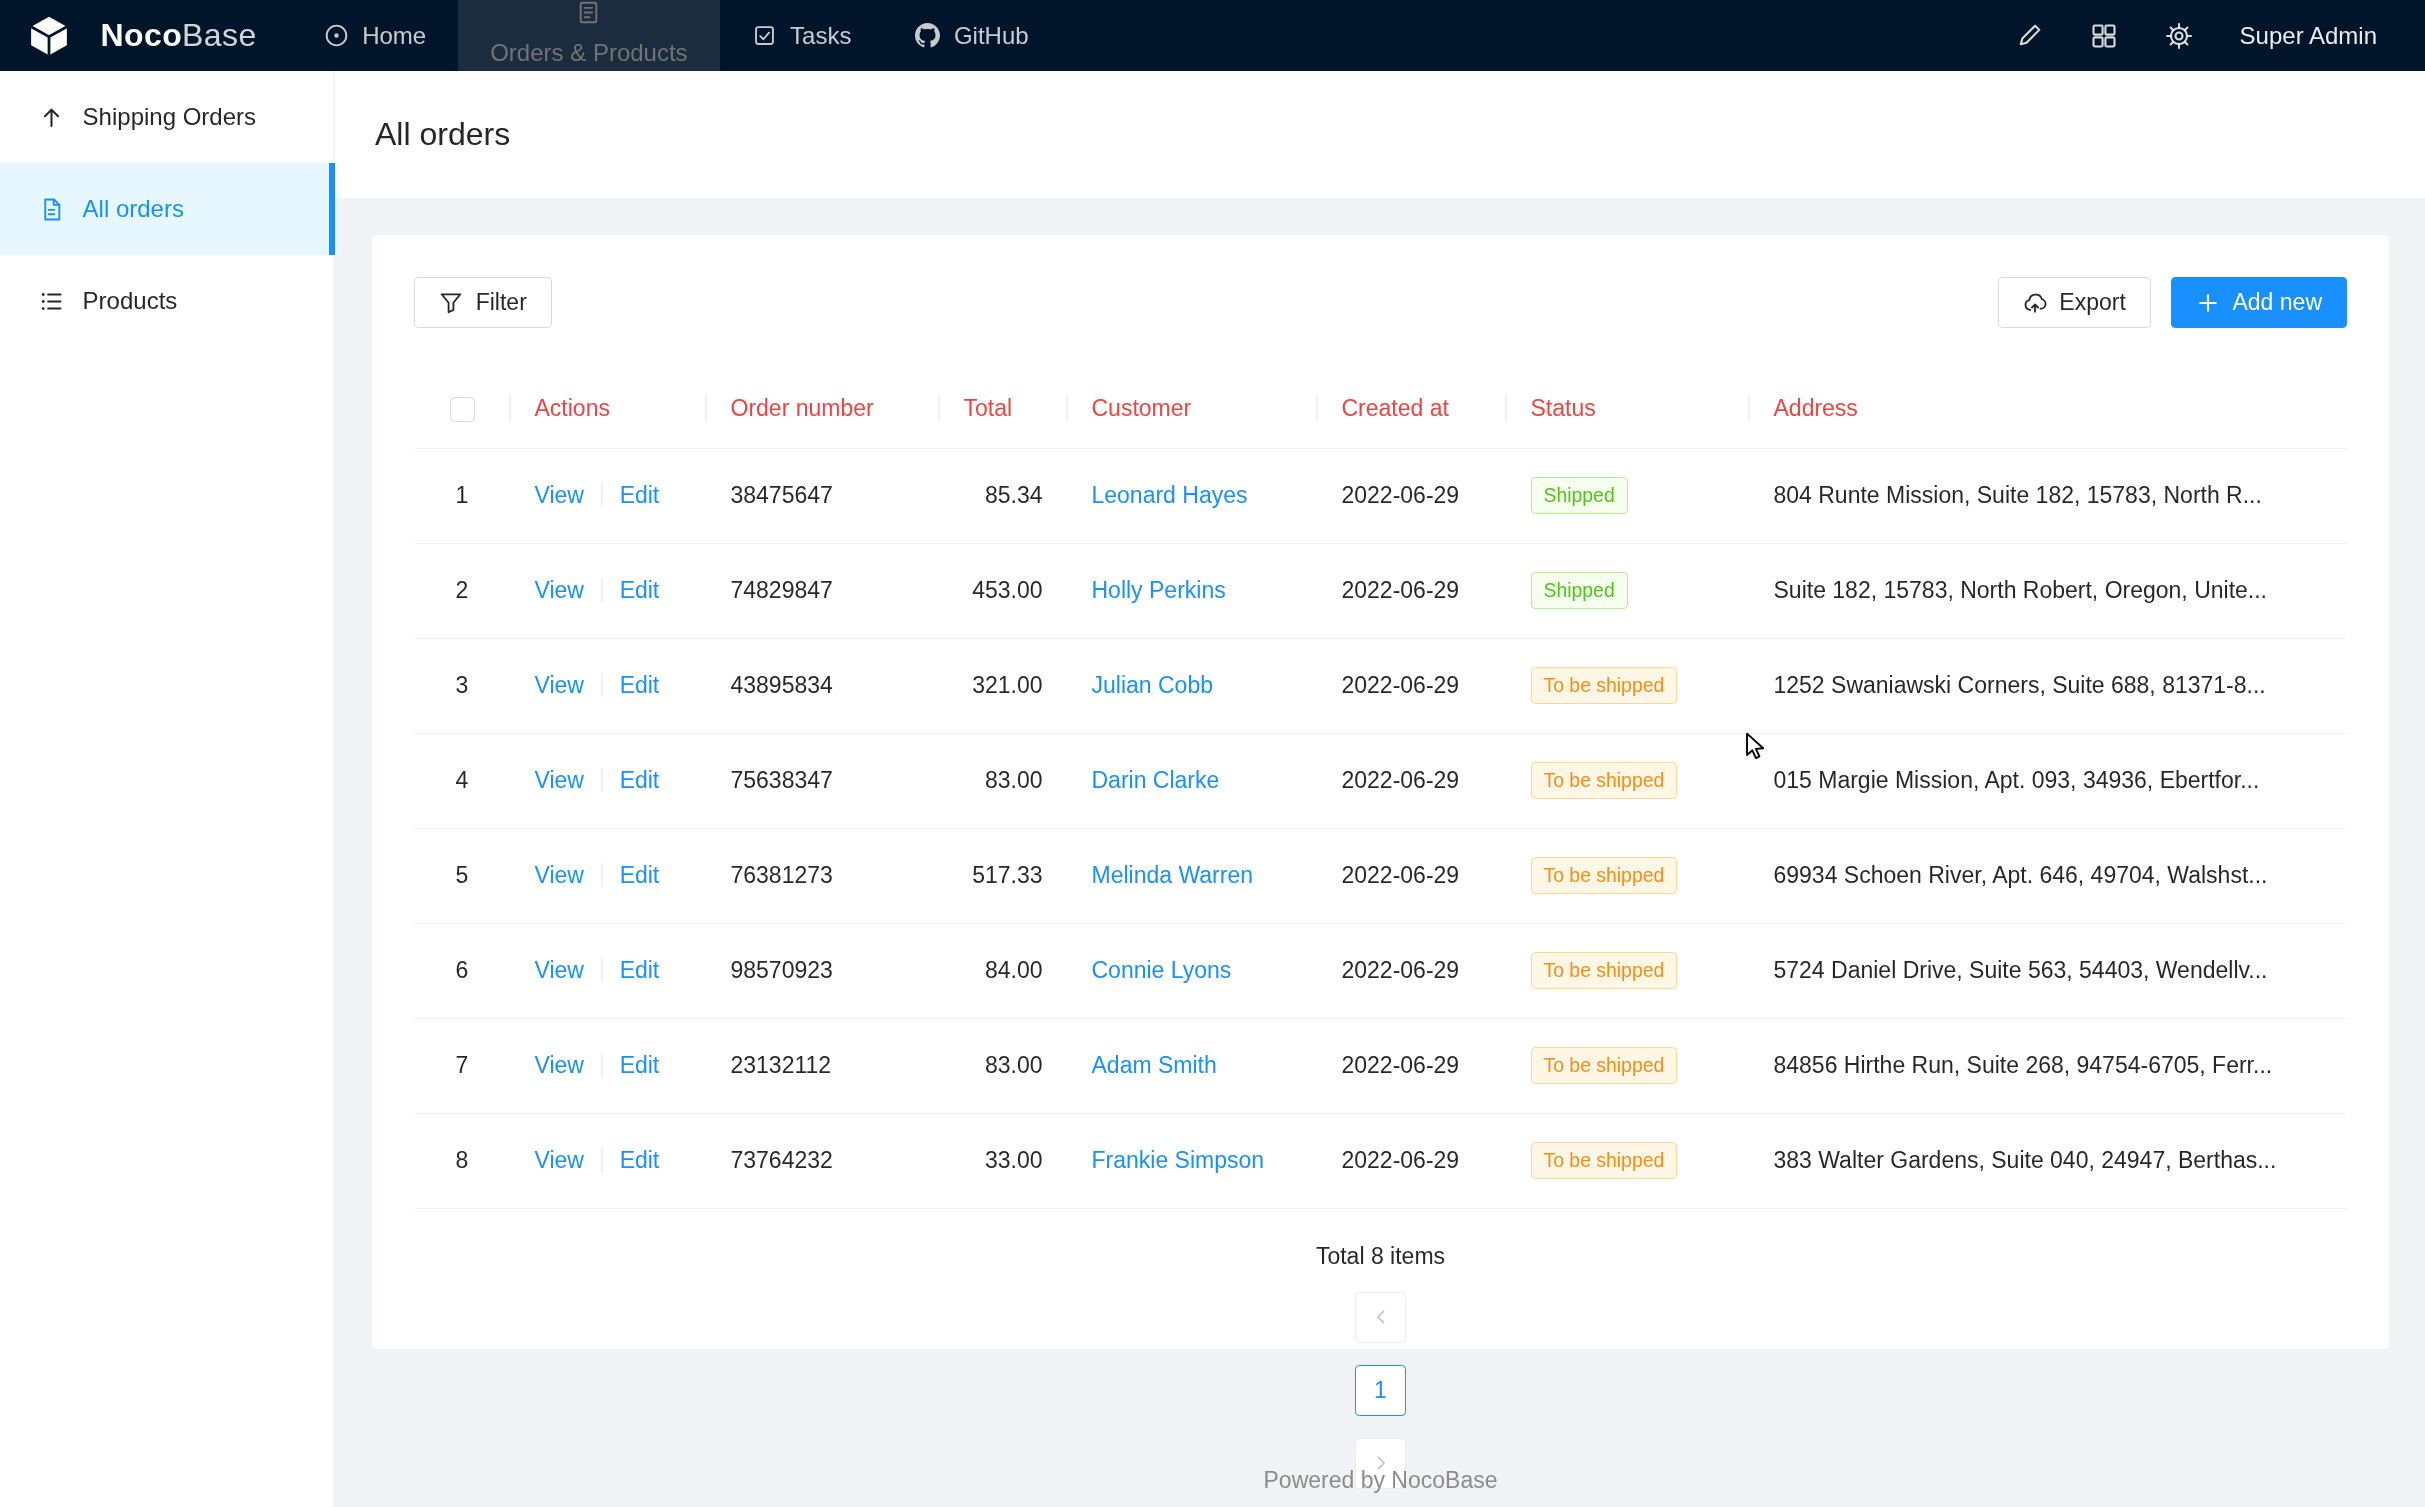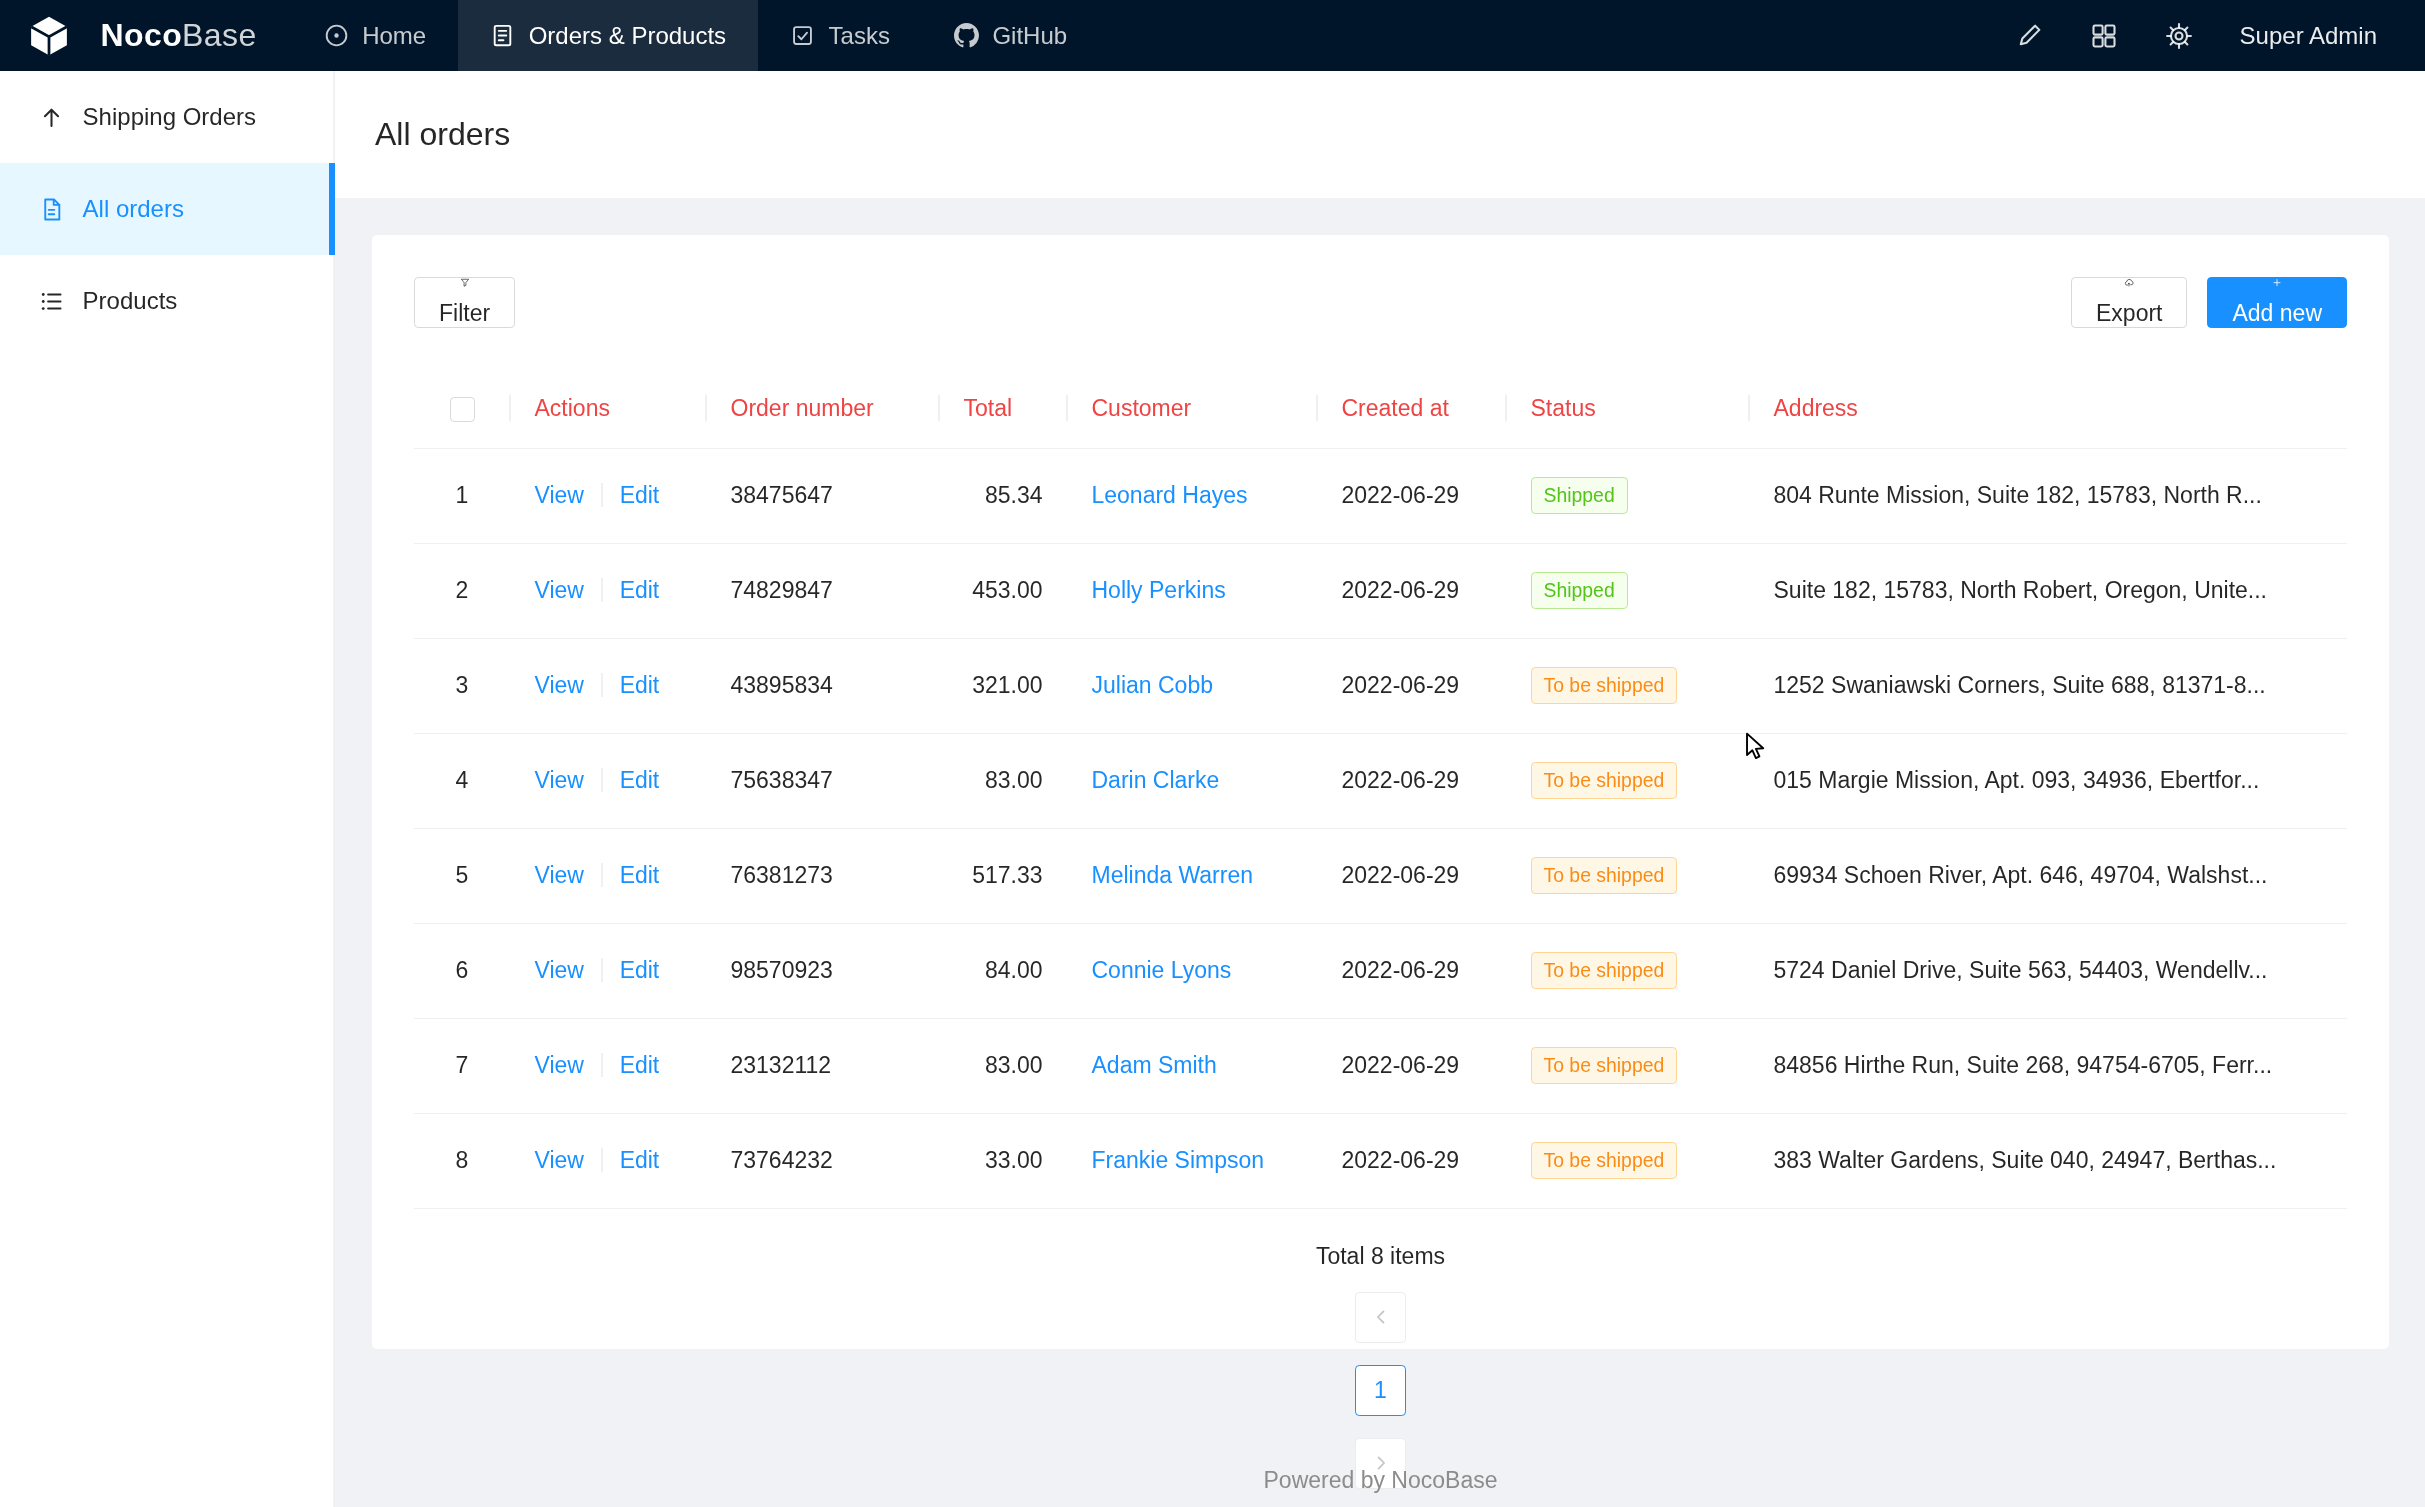--- a/index.html
+++ b/index.html
@@ -14,21 +14,21 @@
   .navbar { height:71px; background:#001529; display:flex; align-items:stretch; }
   .logo { display:flex; align-items:center; gap:13.5px; padding:0 35px 0 27px; cursor:pointer; }
   .logo svg { width:44px; height:44px; }
   .logo-text { font-size:32px; color:#fff; letter-spacing:0.4px;margin-left:16px; }
   .logo-text .bold { font-weight:700; }
   .logo-text .light { font-weight:400; color:rgba(255,255,255,0.82); }
   .nav-menu { display:flex; align-items:stretch; }
   .nav-item { display:flex; align-items:center; gap:13.5px; padding:0 32px; font-size:24px;
               color:rgba(255,255,255,0.78); cursor:pointer; white-space:nowrap; }
   .nav-item svg { width:25px; height:25px; }
-  .nav-item.active { background:rgba(255,255,255,0.10); color:#ffffff; }
+  .nav-item.active { background:rgba(255,255,255,0.10); color:#737373;flex-direction:column; }
   .navbar-right { margin-left:auto; display:flex; align-items:center; gap:47px; padding-right:49px; }
   .icon-btn { color:rgba(255,255,255,0.85); cursor:pointer; display:flex; }
   .icon-btn svg { width:28px; height:28px; }
   .user-name { color:rgba(255,255,255,0.92); font-size:24px; cursor:pointer; white-space:nowrap; }
 
   
   .layout { display:flex; height:1437px; }
   .sidebar { width:335px; background:#fff; box-shadow:inset -1.7px 0 0 #f0f0f0; flex-shrink:0; }
   .side-item { height:92px; display:flex; align-items:center; gap:18.6px; padding:0 20px 0 39px;
                font-size:24px; color:rgba(0,0,0,0.85); cursor:pointer; }
@@ -38,21 +38,21 @@
   .main { flex:1; display:flex; flex-direction:column; min-width:0; }
   .page-header { background:#fff; height:127px; display:flex; align-items:center; padding:0 40px; }
   .page-title { font-size:32px; font-weight:500; color:#262626; }
   .content { flex:1; padding:37px 37px 0; }
   .card { background:#fff; border-radius:5px; padding:42px 42px 0; height:1114px; }
 
   
   .toolbar { display:flex; align-items:center; }
   .btn { display:inline-flex; align-items:center; gap:12.7px; height:51px; padding:0 24px;
          background:#fff; border:1.7px solid #d9d9d9; border-radius:4.2px; font-size:23px;
-         color:rgba(0,0,0,0.85); cursor:pointer; font-family:inherit; white-space:nowrap;flex-direction:column; }
+         color:rgba(0,0,0,0.85); cursor:pointer; font-family:inherit; white-space:nowrap; }
   .btn svg { width:24px; height:24px; }
   .btn-primary { background:#1890ff; border-color:#1890ff; color:#fff; }
   .toolbar-right { margin-left:auto; display:flex; gap:20px; }
 
   
   .orders-table { width:100%; border-collapse:collapse; table-layout:fixed; margin-top:41px; }
   .orders-table th { height:79px; padding:0 24.5px; font-size:23px; font-weight:500; color:#ef4444;
                      text-align:left; border-bottom:1.7px solid #f0f0f0; position:relative; white-space:nowrap; }
   .orders-table th:not(:last-child)::after { content:""; position:absolute; right:-0.8px; top:50%;
                      transform:translateY(-50%); width:1.7px; height:27px; background:rgba(0,0,0,0.06); }

